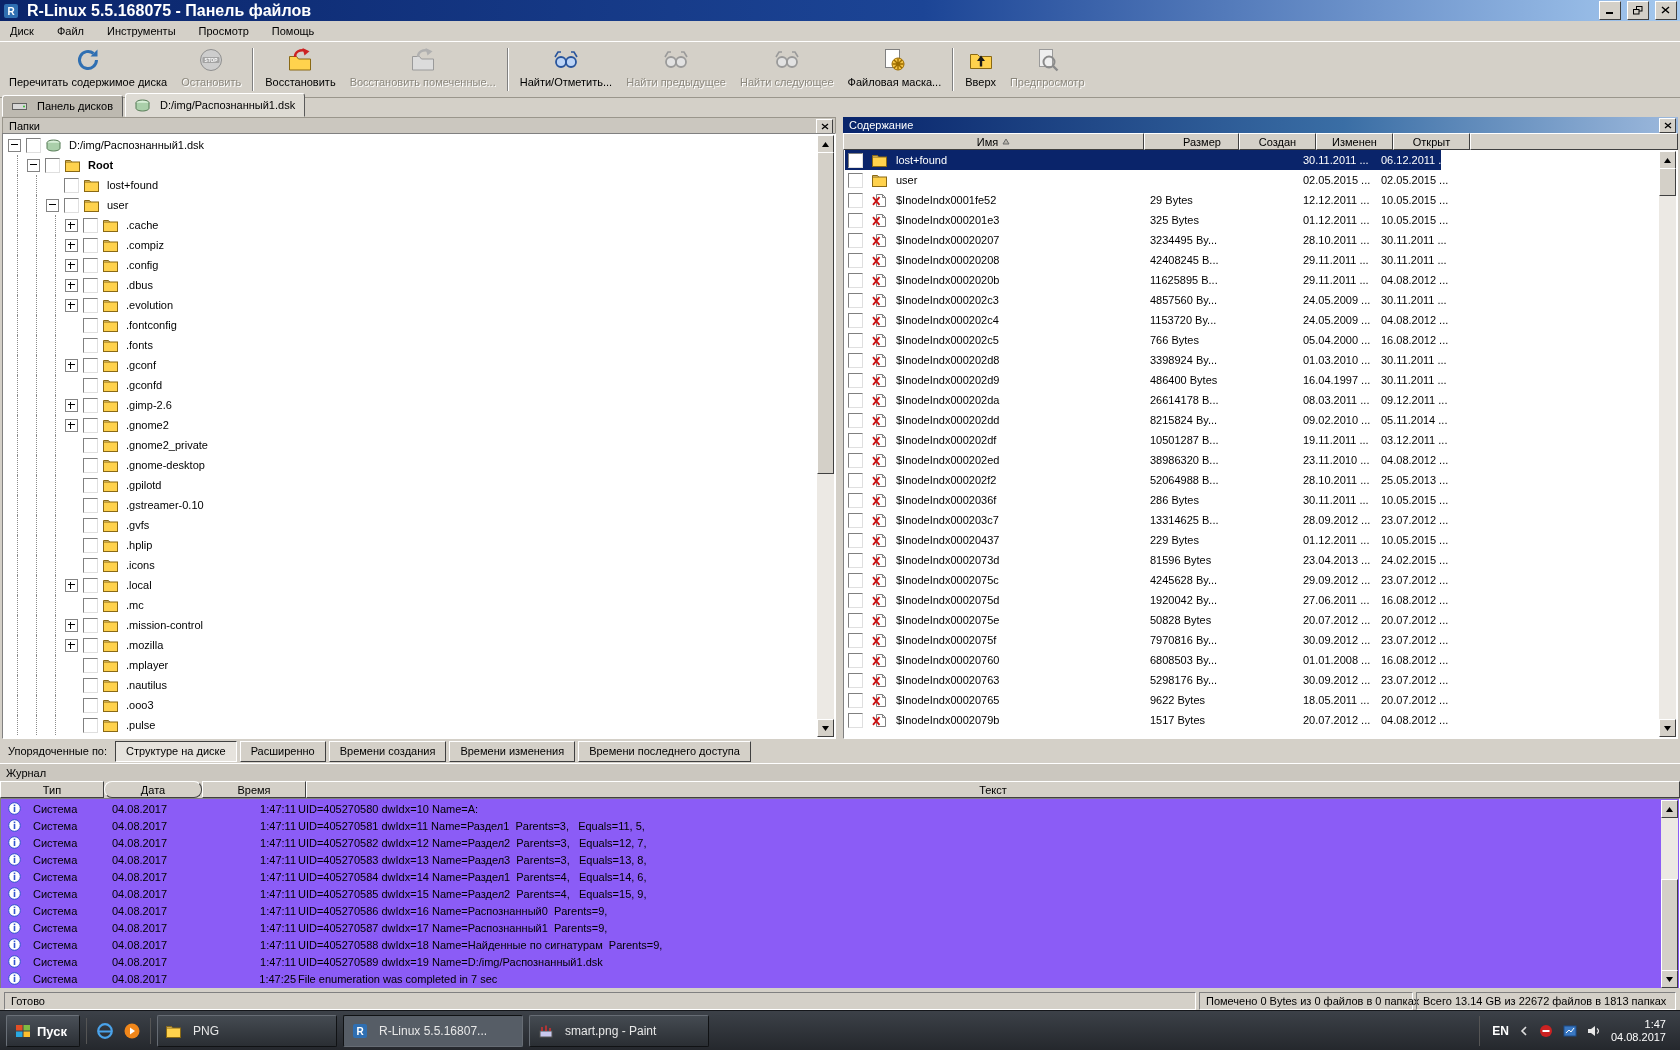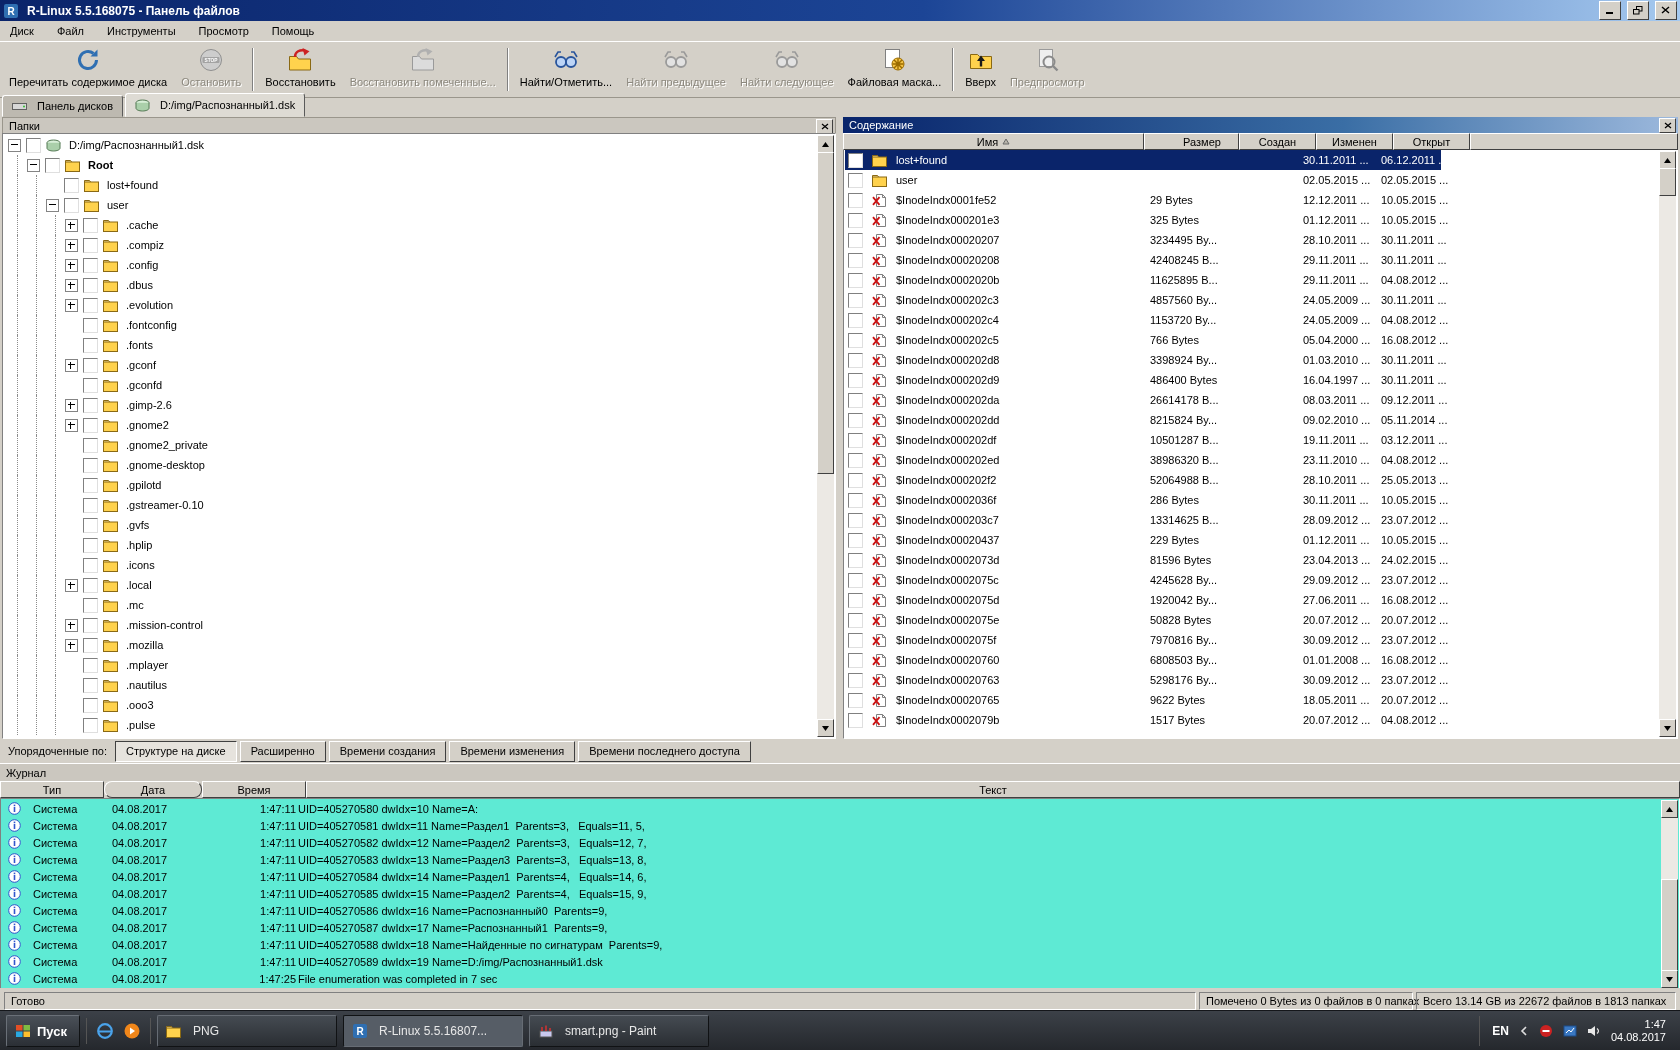--- a/index.html
+++ b/index.html
@@ -5,21 +5,21 @@
   html,body{margin:0;padding:0;background:#000;}
   #screen{position:relative;width:1680px;height:1050px;overflow:hidden;background:#d4d0c8;
           font-family:"Liberation Sans","DejaVu Sans",sans-serif;font-size:11px;color:#000;}
   .nowrap{white-space:nowrap;}
   svg{display:block;}
 
   
   .titlebar{position:absolute;top:0;left:0;right:0;height:21px;
     background:linear-gradient(90deg,#0a246a 0%,#1c4596 55%,#a6caf0 100%);
     display:flex;align-items:center;padding:0 3px;gap:4px;}
-  .title{flex:1;color:#fff;font-weight:bold;font-size:12px;white-space:nowrap;overflow:hidden;}
+  .title{flex:1;color:#fff;font-weight:bold;font-size:16px;white-space:nowrap;overflow:hidden;}
   .winbtn{width:20px;height:17px;display:flex;align-items:center;justify-content:center;
     background:#d4d0c8;border:1px solid;border-color:#fff #404040 #404040 #fff;margin-left:2px;}
 
   
   .menubar{position:absolute;top:21px;left:0;right:0;height:20px;display:flex;align-items:center;
     padding:0 2px;border-bottom:1px solid #b9b5ac;gap:7px;}
   .menu-item{padding:3px 8px;}
   .toolbar{position:absolute;top:41px;left:0;right:0;height:53px;border-top:1px solid #fff;
     border-bottom:1px solid #9a968c;display:flex;align-items:stretch;padding:1px 2px;background:#d4d0c8;}
   .tb{display:flex;flex-direction:column;align-items:center;gap:3px;padding:4px 7px 2px;white-space:nowrap;}
@@ -88,21 +88,21 @@
     padding-left:8px;background:#d4d0c8;}
   .sortlabel{margin-right:8px;}
   .sortbtn{height:19px;display:flex;align-items:center;padding:0 10px;margin-right:3px;background:#d4d0c8;
     border:1px solid;border-color:#fff #404040 #404040 #fff;white-space:nowrap;}
   .sortbtn.active{border-color:#404040 #fff #fff #404040;background:#e6e3dd;}
 
   
   .logcap{position:absolute;top:763px;left:0;right:0;height:18px;background:#cbc7bf;border-top:1px solid #fff;
     border-bottom:1px solid #9a968c;display:flex;align-items:center;padding-left:6px;}
   .loghdr{position:absolute;top:781px;left:0;right:0;height:17px;display:flex;background:#d4d0c8;}
-  .logbody{position:absolute;top:798px;left:0;right:0;height:190px;background:#5eead4;
+  .logbody{position:absolute;top:798px;left:0;right:0;height:190px;background:#8b5cf6;
     border:1px solid;border-color:#808080 #fff #fff #808080;}
   .log-rows{position:absolute;top:1px;left:1px;right:18px;bottom:1px;overflow:hidden;}
   .lrow{height:17px;display:flex;align-items:center;}
   .l-type{width:102px;flex:none;display:flex;align-items:center;gap:5px;padding-left:6px;}
   .l-date{width:96px;flex:none;padding-left:2px;}
   .l-time{width:88px;flex:none;text-align:right;padding-right:2px;}
   .l-text{flex:1;white-space:pre;overflow:hidden;}
 
   
   .statusbar{position:absolute;top:988px;left:0;right:0;height:22px;display:flex;align-items:center;

